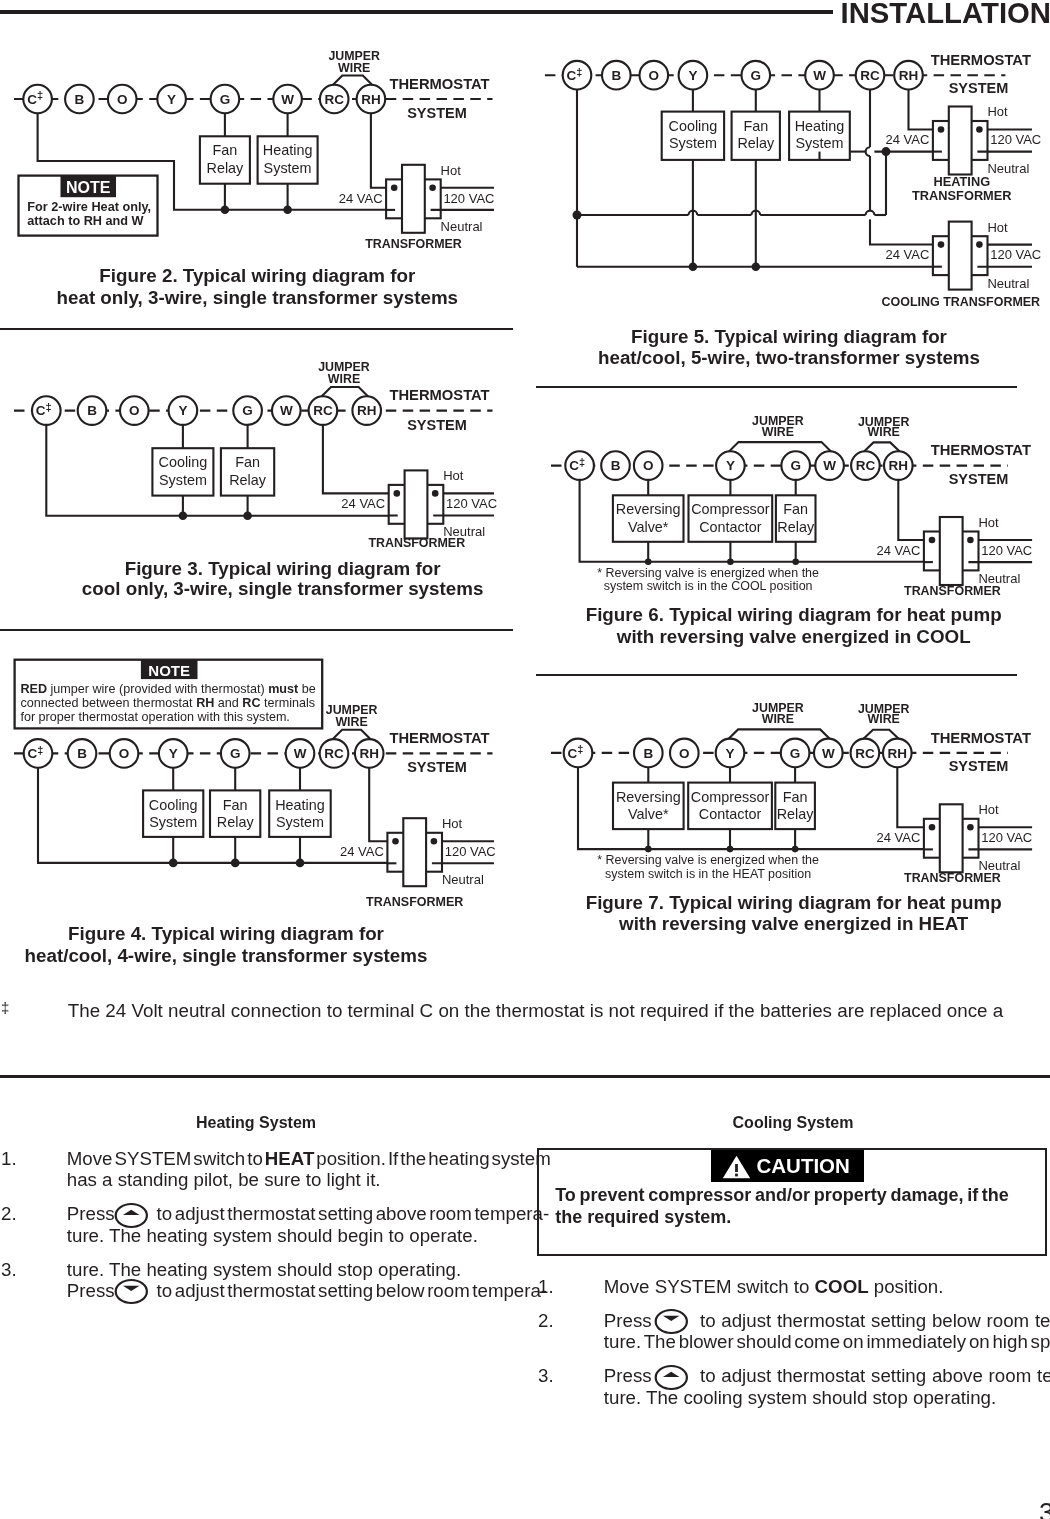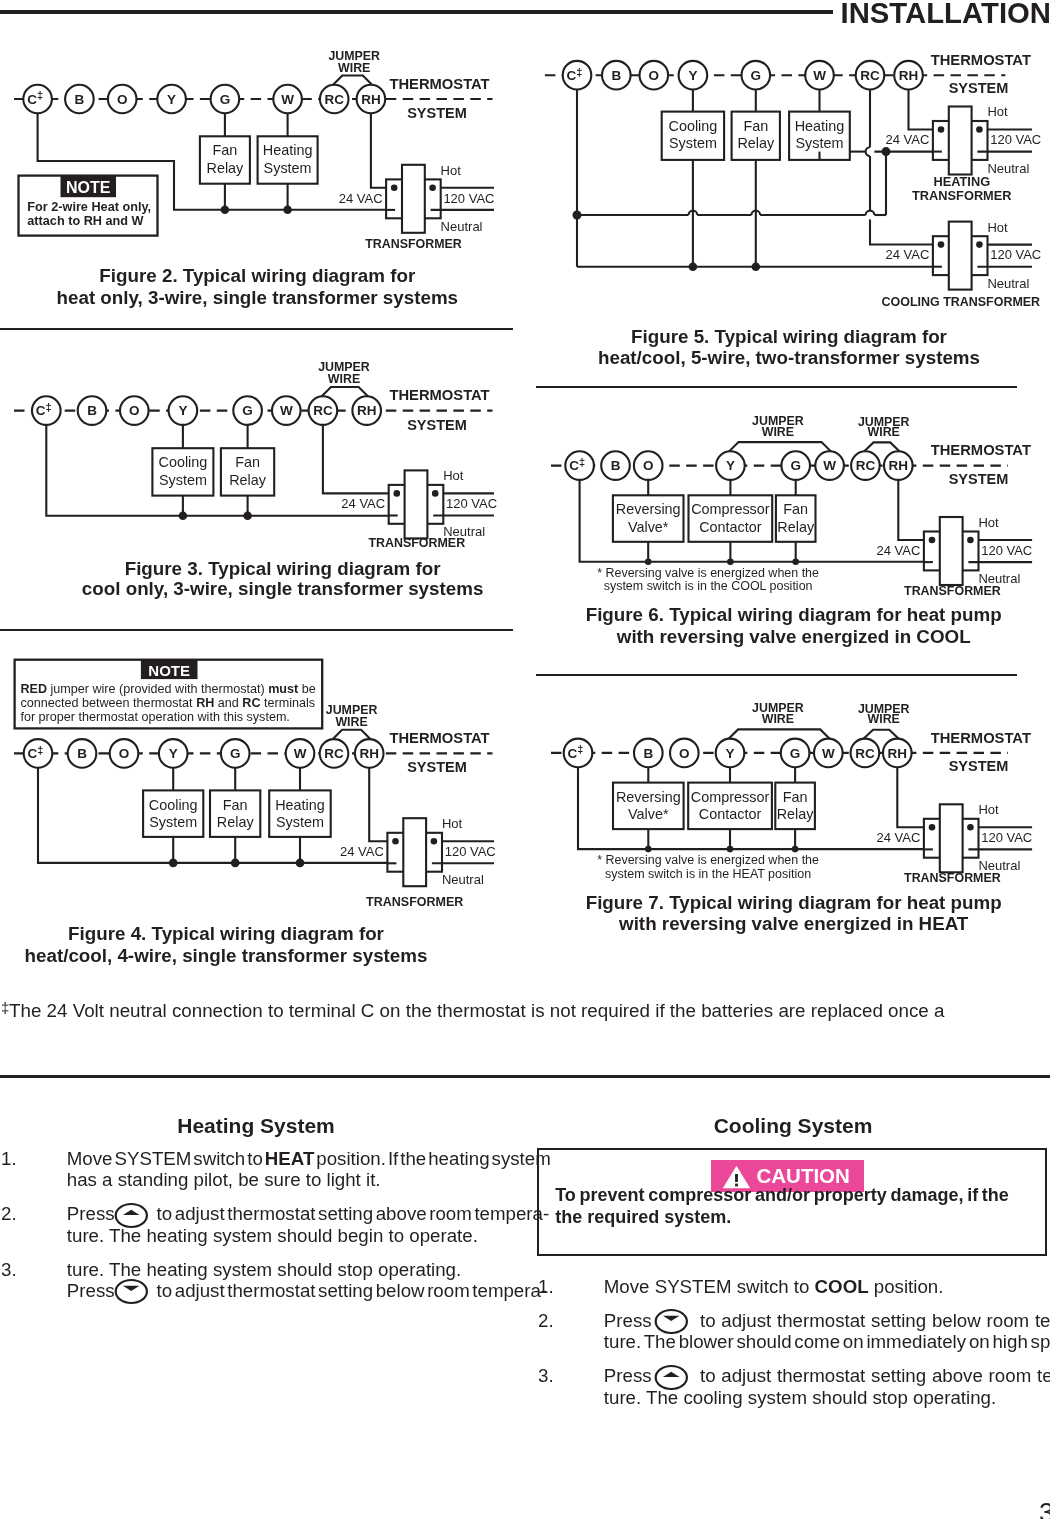--- a/index.html
+++ b/index.html
@@ -5,33 +5,33 @@
 <style>
 html,body{margin:0;padding:0;}
 body{width:1050px;height:1519px;background:#fff;font-family:"Liberation Sans",sans-serif;color:#231f20;position:relative;overflow:hidden;}
 .page{position:absolute;left:0;top:0;width:836px;height:1519px;}
 svg.figsvg{display:block;position:absolute;}
 .abs{position:absolute;}
 text{fill:#231f20;}
 .rule{position:absolute;background:#231f20;}
 .fnote{position:absolute;left:0;top:1000px;width:1050px;font-size:18.8px;line-height:22.7px;}
 .fn-mark{position:absolute;left:1px;top:-3px;font-size:15px;}
-.fn-body{display:block;margin-left:9px;}
+.fn-body{display:block;margin-left:21px;text-align:center;}
 .fnl{display:block;white-space:nowrap;}
 .fn-body sup{font-size:0.62em;vertical-align:super;line-height:0;}
-.colhead{position:absolute;font-size:21px;font-weight:bold;text-align:center;}
+.colhead{position:absolute;font-size:16px;font-weight:bold;text-align:center;}
 .steps{position:absolute;font-size:18.7px;line-height:21.1px;}
 .step{position:relative;padding-left:28.8px;margin-bottom:13.0px;}
 .step .num{position:absolute;left:1px;top:0;}
 .step .txt{display:block;margin-left:38px;}
 .ln{display:block;white-space:nowrap;}
 .arrowwrap{display:inline-block;width:36.8px;height:0;position:relative;vertical-align:baseline;}
 .arrowbtn{position:absolute;left:-4.2px;top:-18.9px;width:37px;height:27px;}
 .caution-box{position:absolute;left:537.2px;top:1148px;width:510.2px;height:108.3px;border:2.4px solid #231f20;box-sizing:border-box;}
-.caution-band{position:absolute;left:172.2px;top:10px;width:152.9px;height:31.8px;background:#ec4899;}
+.caution-band{position:absolute;left:172.2px;top:0;width:152.9px;height:31.8px;background:#000000;}
 .caution-band .warn{position:absolute;left:10.9px;top:4.5px;}
 .caution-label{position:absolute;left:45.1px;top:3.5px;}
 .caution-label{color:#ffffff;font-size:20.5px;font-weight:bold;}
 .warn{display:block;}
 .caution-text{position:absolute;left:16.0px;top:33.5px;font-size:18px;font-weight:bold;line-height:22.7px;}
 .cl{white-space:nowrap;}
 </style>
 </head>
 <body>
 

